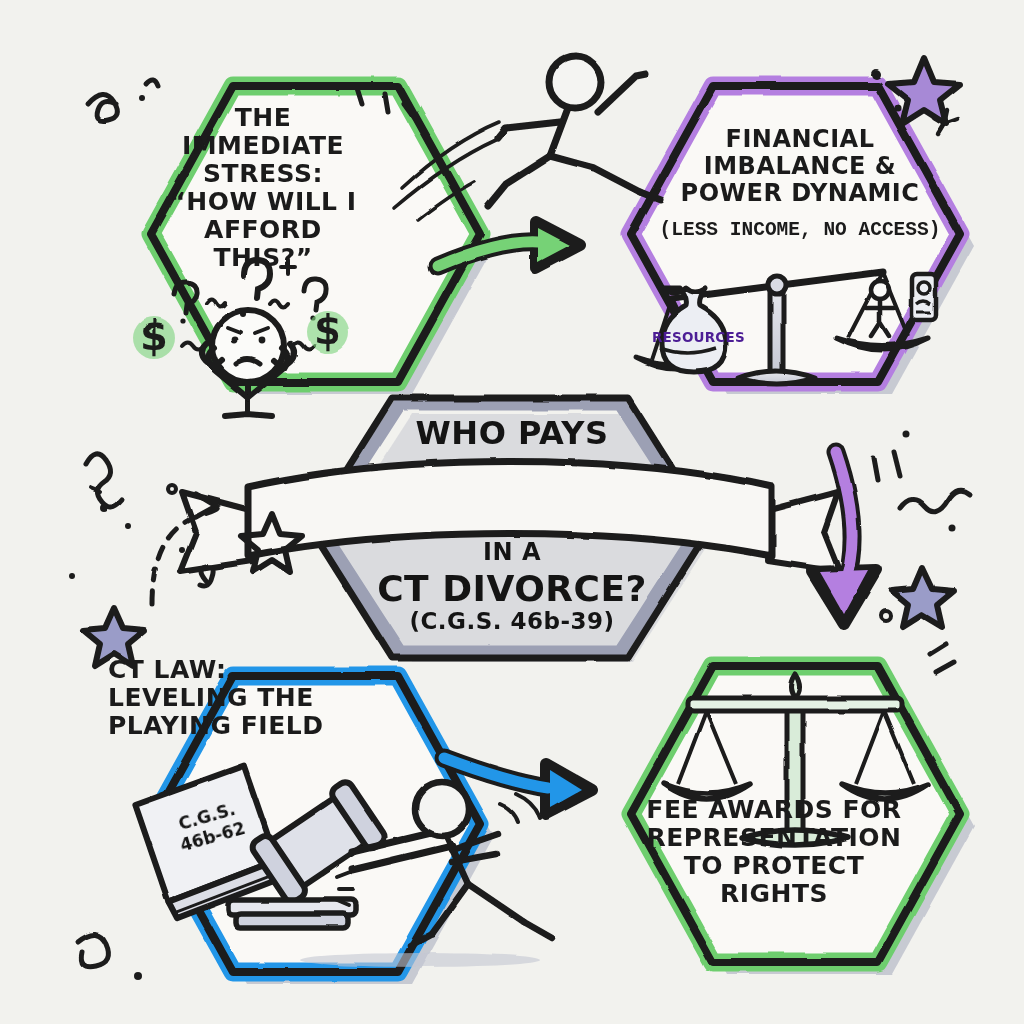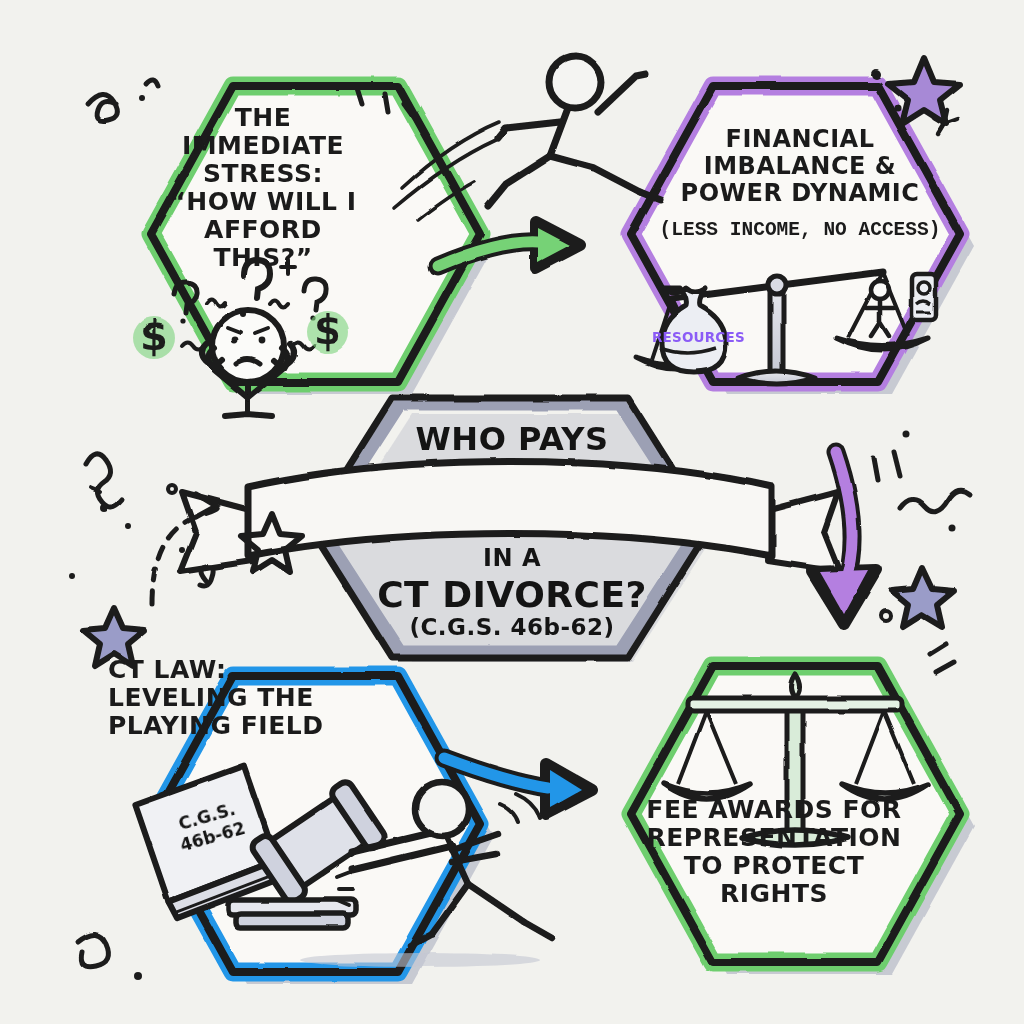--- a/index.html
+++ b/index.html
@@ -23,29 +23,29 @@
     pointer-events:none;
   }
   .t-tl{left:108px;top:88px;width:310px;font-size:25px;}
   .t-tr{left:650px;top:110px;width:300px;font-size:24px;}
   .t-tr .sub{font-size:19.5px;letter-spacing:0px;display:block;margin-top:13px;font-family:Liberation Mono, monospace;}
   .t-bl{left:108px;top:640px;width:300px;font-size:25px;text-align:left;}
   .t-br{left:628px;top:780px;width:292px;font-size:25px;}
   .banner-line{
     position:absolute;text-align:center;color:#141414;
     font-family:"DejaVu Sans", sans-serif;font-weight:700;
-    text-transform:uppercase;letter-spacing:0.5px;pointer-events:none;margin-top:6px;
+    text-transform:uppercase;letter-spacing:0.5px;pointer-events:none;
   }
   .bl-1{left:332px;top:398px;width:360px;font-size:32px;}
   .bl-2{left:290px;top:470px;width:448px;font-size:36px;}
   .bl-3{left:372px;top:522px;width:280px;font-size:24px;}
   .bl-4{left:322px;top:552px;width:380px;font-size:36px;}
   .bl-5{left:362px;top:592px;width:300px;font-size:23px;text-transform:none;}
   .sm-label{
-    position:absolute;color:#8b5cf6;font-family:"DejaVu Sans", sans-serif;
+    position:absolute;color:#4c1d95;font-family:"DejaVu Sans", sans-serif;
     font-weight:700;text-transform:uppercase;pointer-events:none;
   }
   .lbl-resources{left:652px;top:313px;font-size:13.5px;letter-spacing:0.2px;}
   .book-txt{
     position:absolute;left:160px;top:790px;width:100px;color:#141414;
     font-family:"DejaVu Sans", sans-serif;font-weight:700;font-size:17px;
     text-align:center;line-height:1.25;
     transform:rotate(-16deg);pointer-events:none;
   }
 </style>
@@ -401,15 +401,15 @@
   <div class="hex-text t-br">
     <div>FEE AWARDS FOR</div>
     <div>REPRESENTATION</div>
     <div>TO PROTECT</div>
     <div>RIGHTS</div>
   </div>
 
   <div class="banner-line bl-1">WHO PAYS</div>
   <div class="banner-line bl-3">IN A</div>
   <div class="banner-line bl-4">CT DIVORCE?</div>
-  <div class="banner-line bl-5">(C.G.S. 46b-62)</div>
+  <div class="banner-line bl-5">(C.G.S. 46b-39)</div>
 
 </div>
 
 </body></html>

